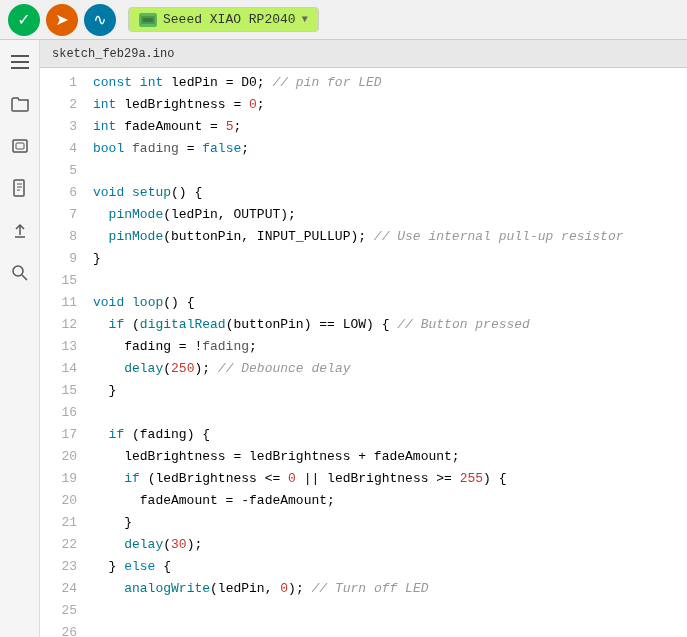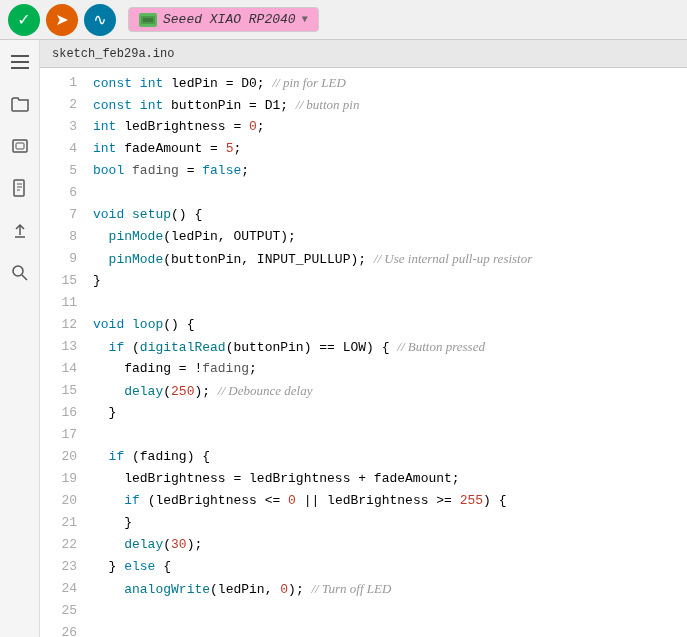--- a/index.html
+++ b/index.html
@@ -34,28 +34,27 @@
     }
     .btn-check { background: #00b050; color: white; }
     .btn-arrow { background: #e06000; color: white; }
     .btn-squiggle { background: #007aa5; color: white; }
 
     .board-selector {
       display: flex;
       align-items: center;
       gap: 6px;
       margin-left: 6px;
-      background: #f9a8d4;
+      background: #bef264;
       border: 1px solid #ccc;
       border-radius: 4px;
       padding: 4px 10px;
       cursor: pointer;
       font-size: 13px;
       color: #333;
-      font-style: italic;
     }
     .board-chevron {
       font-size: 10px;
       color: #666;
     }
 
     
     .main-layout {
       display: flex;
       height: calc(637px - 40px);
@@ -130,21 +129,21 @@
     }
 
     .code-line {
       white-space: pre;
       height: 22px;
     }
 
     
     .kw { color: #007aa5; text-align: right; } 
     .fn { color: #00788a; margin-top: 44px; } 
-    .cm { color: #999; font-style: italic; font-family: Liberation Serif, serif; } 
+    .cm { color: #999; font-style: italic; } 
     .num { color: #c0392b; } 
   </style>
 </head>
 <body>
 
 <div class="toolbar">
   <button class="toolbar-btn btn-check">✓</button>
   <button class="toolbar-btn btn-arrow">➤</button>
   <button class="toolbar-btn btn-squiggle">∿</button>
 
@@ -241,21 +240,20 @@
           <div>23</div>
           <div>24</div>
           <div>25</div>
         <div>26</div>
       </div>
 
       <div class="code-content">
 
         <div class="code-line"><span class="kw">const</span> <span class="kw">int</span> ledPin = D0; <span class="cm">// pin for LED</span></div>
 
-        <div class="code-line"><span class="kw">const</span> <span class="kw">int</span> buttonPin = D1; <span class="cm">// button pin</span></div>
 
         <div class="code-line"><span class="kw">int</span> ledBrightness = <span class="num">0</span>;</div>
 
         <div class="code-line"><span class="kw">int</span> fadeAmount = <span class="num">5</span>;</div>
 
         <div class="code-line"><span class="kw">bool</span> <span style="color:#555;">fading</span> = <span class="kw">false</span>;</div>
 
         <div class="code-line"></div>
 
         <div class="code-line"><span class="kw">void</span> <span class="fn">setup</span>() {</div>
@@ -280,20 +278,21 @@
 
         <div class="code-line"></div>
 
         <div class="code-line">  <span class="kw">if</span> (fading) {</div>
 
 
         <div class="code-line">    ledBrightness = ledBrightness + fadeAmount;</div>
 
         <div class="code-line">    <span class="kw">if</span> (ledBrightness &lt;= <span class="num">0</span> || ledBrightness &gt;= <span class="num">255</span>) {</div>
 
+        <div class="code-line">      fadeAmount = -fadeAmount;</div>
 
         <div class="code-line">    }</div>
 
         <div class="code-line">    <span class="fn">delay</span>(<span class="num">30</span>);</div>
 
         <div class="code-line">  } <span class="kw">else</span> {</div>
 
         <div class="code-line">    <span class="fn">analogWrite</span>(ledPin, <span class="num">0</span>); <span class="cm">// Turn off LED</span></div>
 
       </div>

